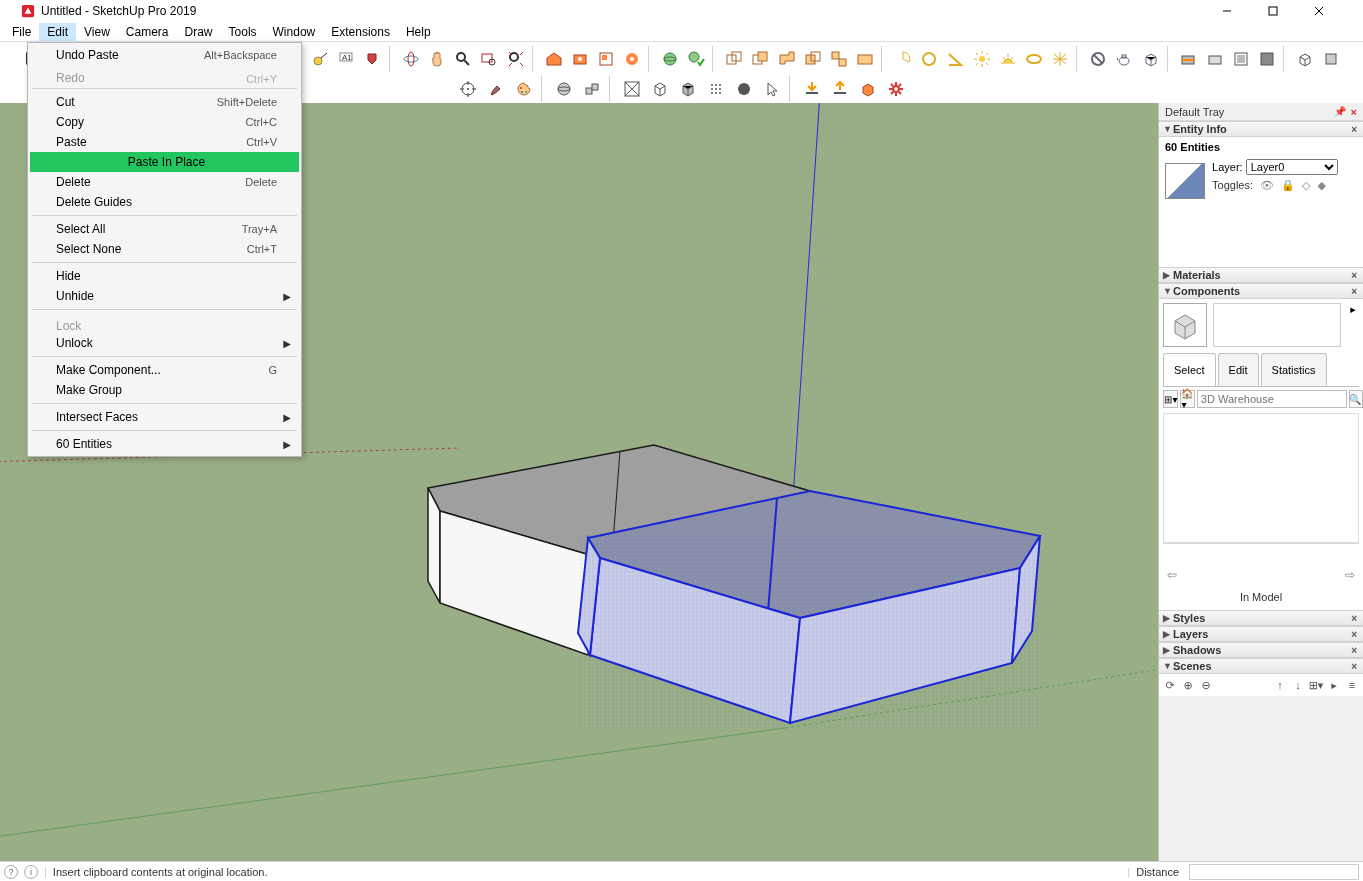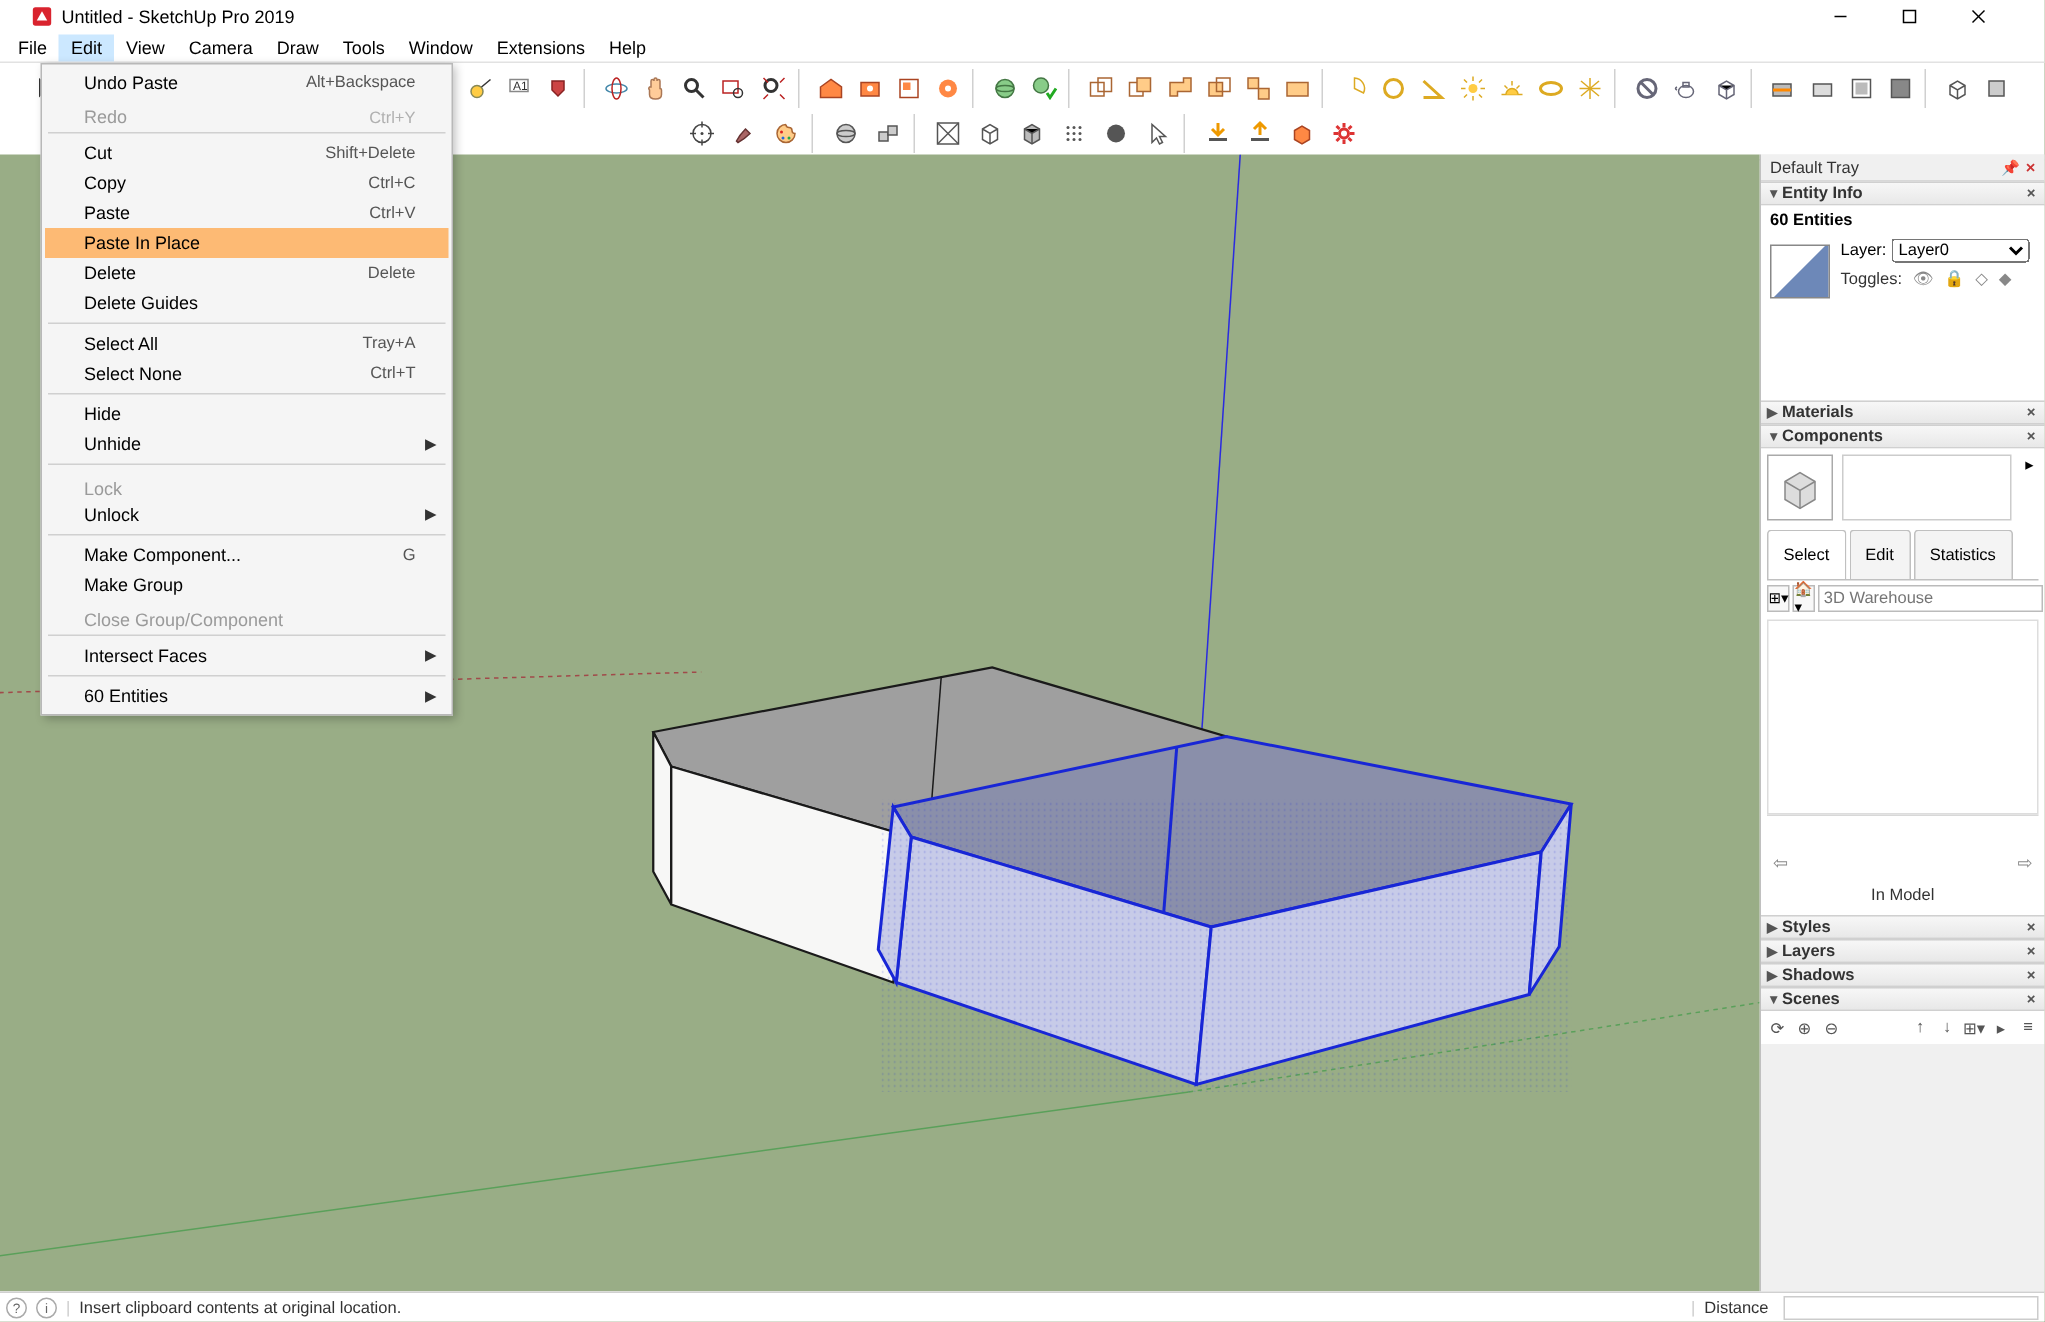--- a/index.html
+++ b/index.html
@@ -23,21 +23,21 @@
 .tb-btn { width: 26px; height: 26px; display: flex; align-items: center; justify-content: center; border: 1px solid transparent; border-radius: 2px; }
 .tb-sep { width: 6px; height: 26px; border-left: 1px solid #d0d0d0; margin: 0 2px; }
 .toolbar-row.second { justify-content: center; }
 
 
 .main { position: absolute; top: 103px; left: 0; right: 0; bottom: 20px; display: flex; }
 .viewport { flex: 1; position: relative; background: #99ad86; overflow: hidden; }
 .viewport svg.scene { position: absolute; inset: 0; width: 100%; height: 100%; }
 
 
-.tray { width: 190px; background: #f0f0f0; border-left: 1px solid #c0c0c0; display: flex; flex-direction: column; font-size: 11px; }
+.tray { width: 205px; background: #f0f0f0; border-left: 1px solid #c0c0c0; display: flex; flex-direction: column; font-size: 11px; }
 .tray-header { height: 18px; background: #f0f0f0; border-bottom: 1px solid #d8d8d8; display: flex; align-items: center; padding: 0 6px; font-size: 11px; color: #333; }
 .tray-header .spacer { flex: 1; }
 .tray-header .pin { font-size: 10px; margin-right: 4px; }
 .panel-head { height: 16px; background: linear-gradient(#f7f7f7,#e8e8e8); border-top: 1px solid #d0d0d0; border-bottom: 1px solid #d0d0d0; display: flex; align-items: center; padding: 0 4px; font-size: 11px; font-weight: bold; color: #333; cursor: default; }
 .panel-head .tw { width: 10px; font-size: 9px; color: #555; }
 .panel-head .lbl { flex: 1; }
 .panel-head .x { font-size: 10px; color: #555; padding: 0 2px; }
 .panel-body { background: #fff; padding: 4px 6px; }
 .entity-info .count { font-weight: bold; font-size: 11px; margin-bottom: 6px; }
 .entity-info .swatch { width: 40px; height: 36px; border: 1px solid #888; margin: 4px 0; background: linear-gradient(135deg,#fff 0%,#fff 49%,#6d88b8 50%,#6d88b8 100%); display: inline-block; vertical-align: top; }
@@ -60,21 +60,21 @@
 .comp-nav .mid { flex: 1; text-align: center; margin-top: 44px; }
 
 .scenes-body { background: #fff; padding: 3px 4px; display: flex; align-items: center; gap: 4px; height: 22px; }
 .scenes-body .sb { width: 14px; height: 14px; display: flex; align-items: center; justify-content: center; font-size: 11px; color: #555; }
 .scenes-body .spacer { flex: 1; }
 
 
 .dropdown { position: absolute; top: 42px; left: 27px; width: 275px; background: #f5f5f5; border: 1px solid #b8b8b8; box-shadow: 2px 2px 6px rgba(0,0,0,0.25); padding: 2px; z-index: 100; }
 .dropdown .mi { display: flex; align-items: center; height: 20px; padding: 0 22px 0 26px; font-size: 12px; color: #000; position: relative; cursor: default; }
 .dropdown .mi.disabled { color: #9a9a9a; align-items: flex-end; }
-.dropdown .mi.hover { background: #fdba74; }
+.dropdown .mi.hover { background: #22c55e; text-align: center; }
 .dropdown .mi .lbl { flex: 1; }
 .dropdown .mi .sc { color: #555; font-size: 11px; }
 .dropdown .mi.disabled .sc { color: #b0b0b0; }
 .dropdown .mi .sub { position: absolute; right: 8px; font-size: 10px; color: #333; }
 .dropdown .sep { height: 1px; background: #d0d0d0; margin: 3px 2px; }
 
 
 .statusbar { position: absolute; bottom: 0; left: 0; right: 0; height: 20px; background: #fff; border-top: 1px solid #d0d0d0; display: flex; align-items: center; font-size: 11px; padding: 0 4px; gap: 6px; }
 .statusbar .ic { width: 14px; height: 14px; border: 1px solid #aaa; border-radius: 50%; display: flex; align-items: center; justify-content: center; font-size: 9px; color: #666; }
 .statusbar .sep2 { color: #ccc; }
@@ -747,23 +747,20 @@
       <span class="sub">▶</span>
     </div>
   <div class="sep"></div>
   <div class="mi">
       <span class="lbl">Make Component...</span>
       <span class="sc">G</span>
     </div>
   <div class="mi">
       <span class="lbl">Make Group</span>
     </div>
-  <div class="mi disabled">
-      <span class="lbl">Close Group/Component</span>
-    </div>
   <div class="sep"></div>
   <div class="mi">
       <span class="lbl">Intersect Faces</span>
       <span class="sub">▶</span>
     </div>
   <div class="sep"></div>
   <div class="mi">
       <span class="lbl">60 Entities</span>
       <span class="sub">▶</span>
     </div>

